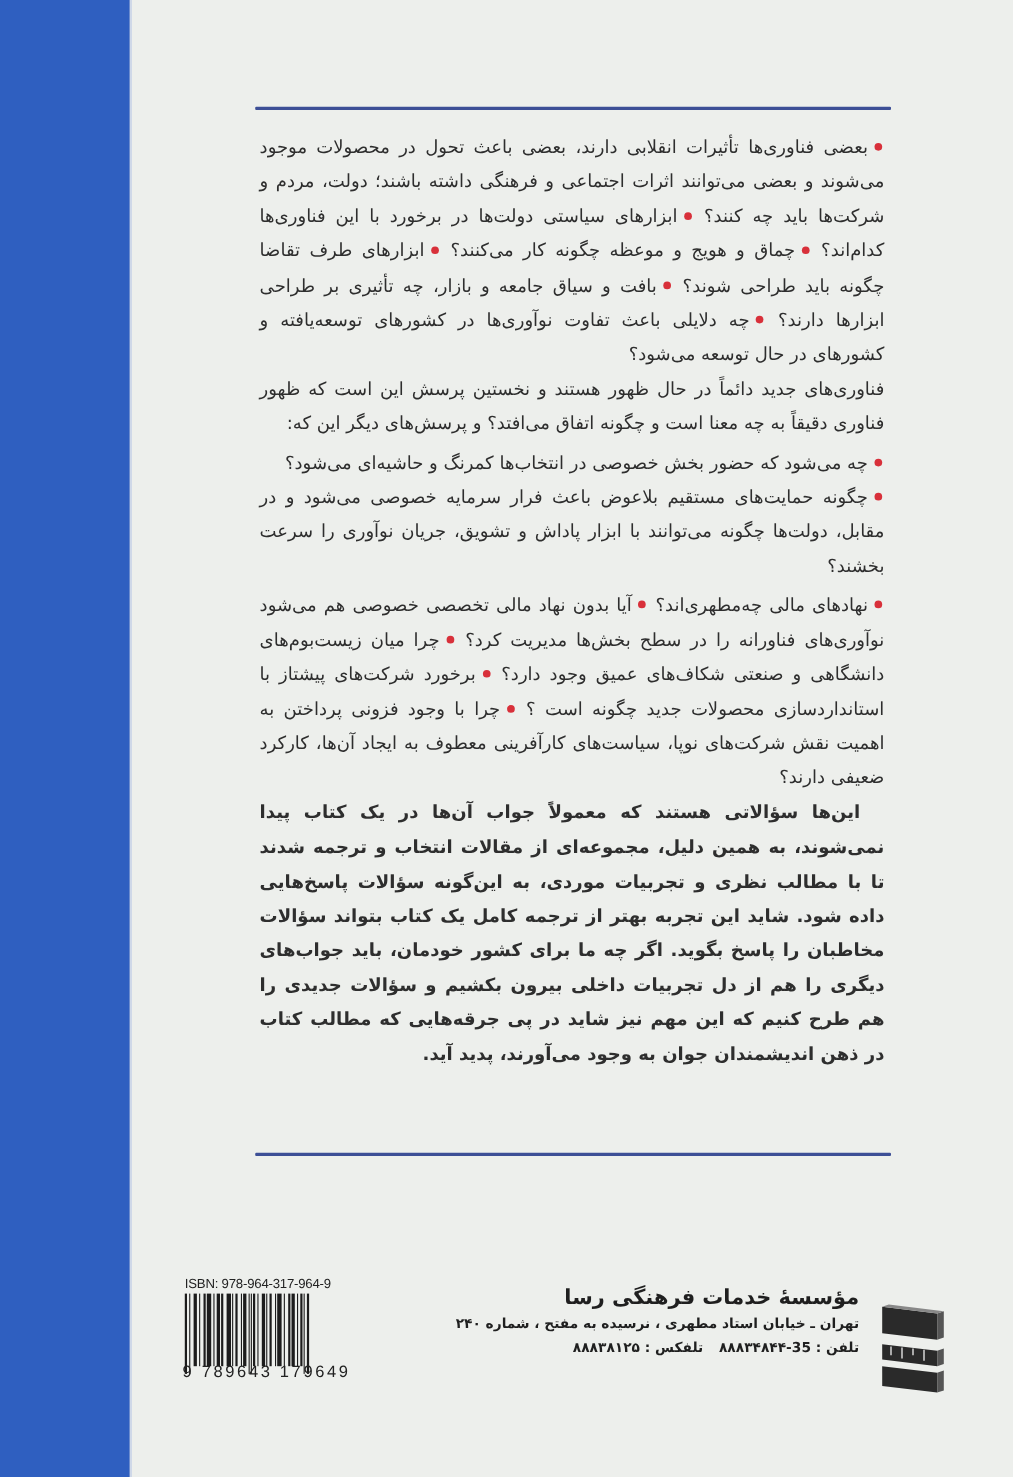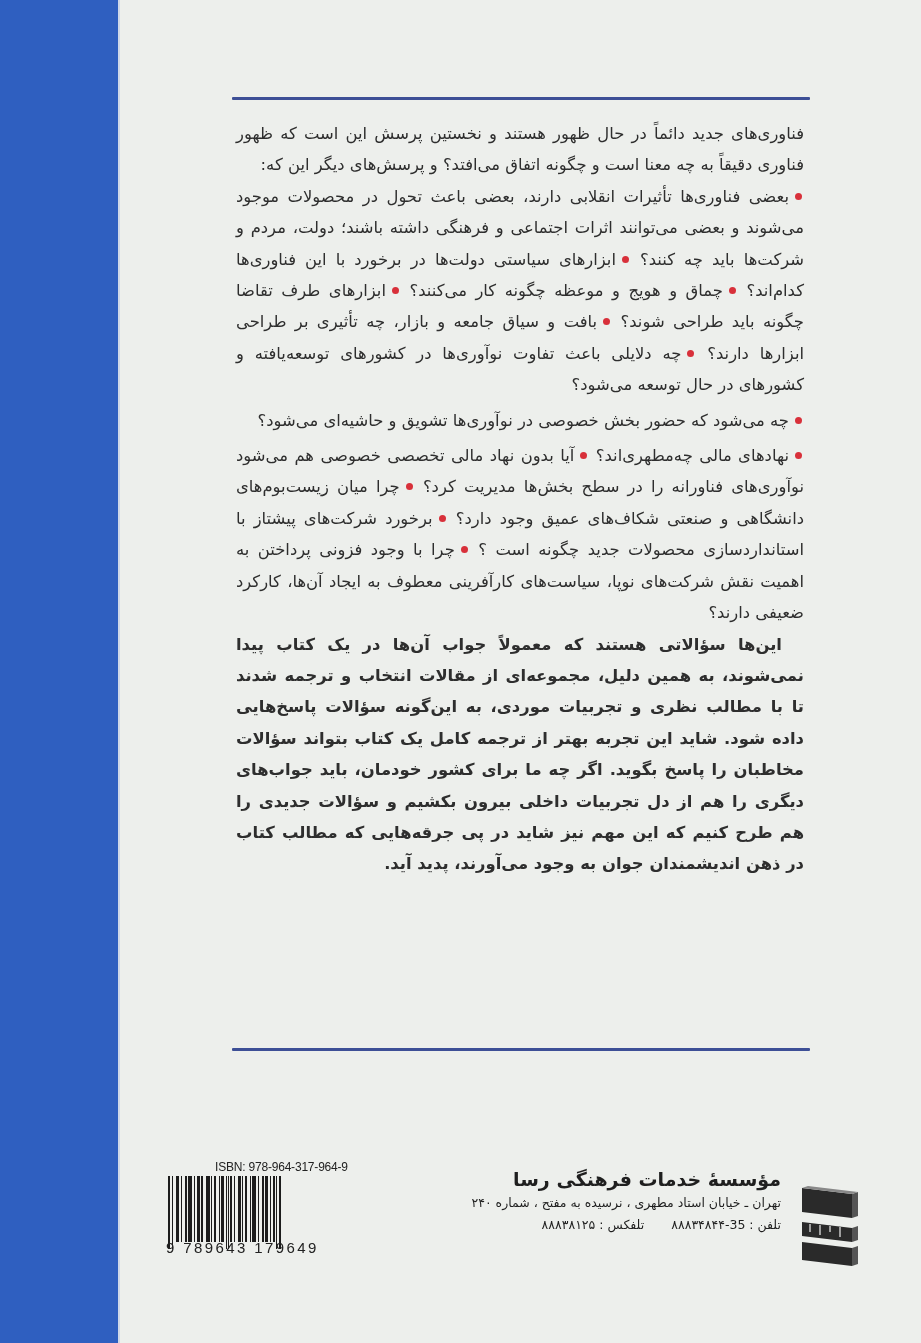--- a/index.html
+++ b/index.html
@@ -81,21 +81,20 @@
     }
     .isbn {
       font-family: "Liberation Sans", sans-serif;
       font-size: 12px;
       color: #222;
       letter-spacing: -0.2px;
       position: absolute;
       top: 0;
       left: 0;
       white-space: nowrap;
-      margin-left: 47px;
     }
     .bars {
       position: absolute;
       top: 16px;
       left: 0;
       width: 128px;
       height: 66px;
       display: flex;
       align-items: stretch;
     }
@@ -127,25 +126,25 @@
       color: #1f1f1f;
     }
     .pub-name {
       font-size: 19px;
       font-weight: bold;
       line-height: 26px;
       white-space: nowrap;
     }
     .pub-address, .pub-phone {
       font-size: 12.5px;
-      font-weight: normal;
+      font-weight: bold;
       line-height: 22px;
       white-space: nowrap;
     }
-    .pub-phone span + span { margin-right: 23px; }
+    .pub-phone span + span { margin-right: 10px; }
     .pub-url {
       font-family: "Liberation Serif", serif;
       font-size: 14px;
       line-height: 22px;
       color: #333;
       direction: ltr;
       text-align: right;
     }
 
     .logo {
@@ -158,35 +157,38 @@
   </style>
 </head>
 <body>
 
 <div class="spine"></div>
 <div class="spine-edge"></div>
 
 <div class="rule top"></div>
 
 <div class="blurb">
-  <p>فناوری‌های جدید دائماً در حال ظهور هستند و نخستین پرسش این است که ظهور فناوری دقیقاً به چه معنا است و چگونه اتفاق می‌افتد؟ و پرسش‌های دیگر این که:</p>
-
   <p>
     <span class="bullet"></span><span class="seg">بعضی فناوری‌ها تأثیرات انقلابی دارند، بعضی باعث تحول در محصولات موجود می‌شوند و بعضی می‌توانند اثرات اجتماعی و فرهنگی داشته باشند؛ دولت، مردم و شرکت‌ها باید چه کنند؟</span>
     <span class="bullet"></span><span class="seg">ابزارهای سیاستی دولت‌ها در برخورد با این فناوری‌ها کدام‌اند؟</span>
     <span class="bullet"></span><span class="seg">چماق و هویج و موعظه چگونه کار می‌کنند؟</span>
     <span class="bullet"></span><span class="seg">ابزارهای طرف تقاضا چگونه باید طراحی شوند؟</span>
     <span class="bullet"></span><span class="seg">بافت و سیاق جامعه و بازار، چه تأثیری بر طراحی ابزارها دارند؟</span>
     <span class="bullet"></span><span class="seg">چه دلایلی باعث تفاوت نوآوری‌ها در کشورهای توسعه‌یافته و کشورهای در حال توسعه می‌شود؟</span>
   </p>
 
+  <p>فناوری‌های جدید دائماً در حال ظهور هستند و نخستین پرسش این است که ظهور فناوری دقیقاً به چه معنا است و چگونه اتفاق می‌افتد؟ و پرسش‌های دیگر این که:</p>
+
   <p class="gap">
-    <span class="bullet"></span><span class="seg">چه می‌شود که حضور بخش خصوصی در نوآوری‌ها تشویق و حاشیه‌ای می‌شود؟</span>
-  </p>
-
+    <span class="bullet"></span><span class="seg">چه می‌شود که حضور بخش خصوصی در انتخاب‌ها کمرنگ و حاشیه‌ای می‌شود؟</span>
+  </p>
+
+  <p>
+    <span class="bullet"></span><span class="seg">چگونه حمایت‌های مستقیم بلاعوض باعث فرار سرمایه خصوصی می‌شود و در مقابل، دولت‌ها چگونه می‌توانند با ابزار پاداش و تشویق، جریان نوآوری را سرعت بخشند؟</span>
+  </p>
 
   <p class="gap">
     <span class="bullet"></span><span class="seg">نهادهای مالی چه‌مطهری‌اند؟</span>
     <span class="bullet"></span><span class="seg">آیا بدون نهاد مالی تخصصی خصوصی هم می‌شود نوآوری‌های فناورانه را در سطح بخش‌ها مدیریت کرد؟</span>
     <span class="bullet"></span><span class="seg">چرا میان زیست‌بوم‌های دانشگاهی و صنعتی شکاف‌های عمیق وجود دارد؟</span>
     <span class="bullet"></span><span class="seg">برخورد شرکت‌های پیشتاز با استانداردسازی محصولات جدید چگونه است ؟</span>
     <span class="bullet"></span><span class="seg">چرا با وجود فزونی پرداختن به اهمیت نقش شرکت‌های نوپا، سیاست‌های کارآفرینی معطوف به ایجاد آن‌ها، کارکرد ضعیفی دارند؟</span>
   </p>
 
   <p class="indent">این‌ها سؤالاتی هستند که معمولاً جواب آن‌ها در یک کتاب پیدا نمی‌شوند، به همین دلیل، مجموعه‌ای از مقالات انتخاب و ترجمه شدند تا با مطالب نظری و تجربیات موردی، به این‌گونه سؤالات پاسخ‌هایی داده شود. شاید این تجربه بهتر از ترجمه کامل یک کتاب بتواند سؤالات مخاطبان را پاسخ بگوید. اگر چه ما برای کشور خودمان، باید جواب‌های دیگری را هم از دل تجربیات داخلی بیرون بکشیم و سؤالات جدیدی را هم طرح کنیم که این مهم نیز شاید در پی جرقه‌هایی که مطالب کتاب در ذهن اندیشمندان جوان به وجود می‌آورند، پدید آید.</p>

